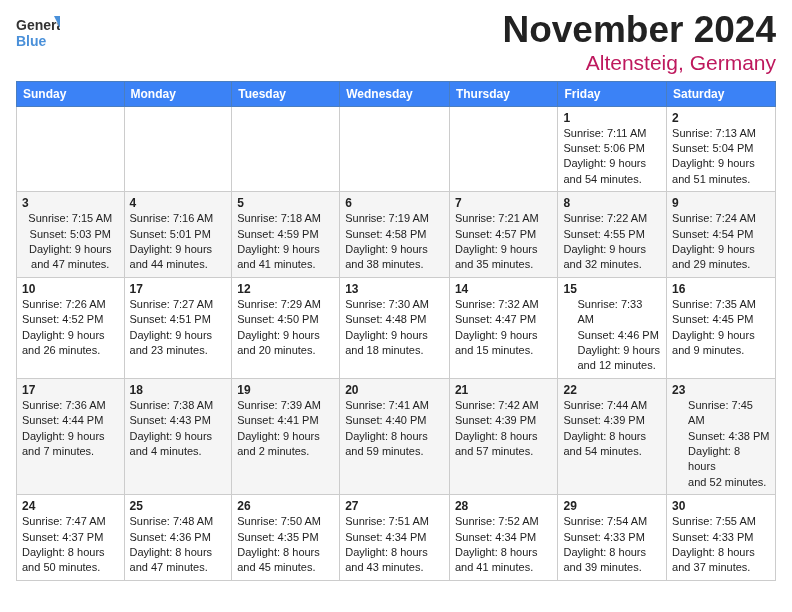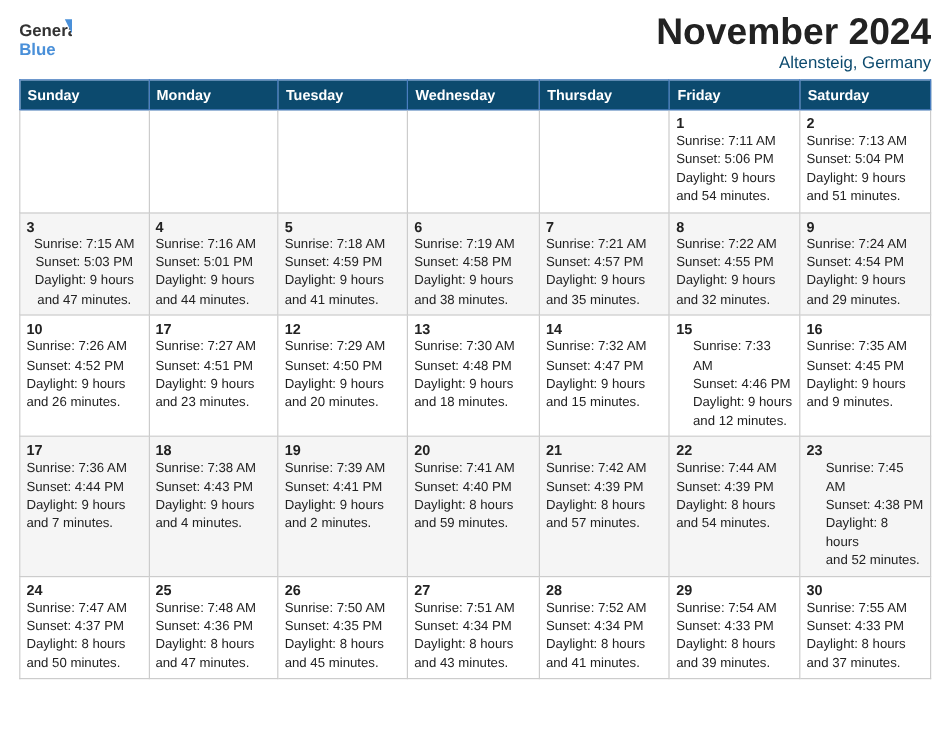--- a/index.html
+++ b/index.html
@@ -24,28 +24,28 @@
     }
     .logo-wrapper {
       display: flex;
       align-items: center;
       gap: 4px;
     }
     .title-block {
       text-align: right;
     }
     .month-title {
-      font-size: 31px;
+      font-size: 37px;
       font-weight: bold;
       color: #222;
       line-height: 1.1;
     }
     .location {
-      font-size: 14px;
-      color: #0c4a6e;
+      font-size: 21px;
+      color: #be185d;
     }
     .calendar {
       width: 100%;
       border-collapse: collapse;
       border: 1px solid #ccc;
     }
     .calendar th {
       background: #3068b0;
       color: #fff;
       font-size: 12px;
@@ -64,21 +64,21 @@
       min-height: 80px;
       background: #fff;
     }
     .calendar tr:nth-child(even) td {
       background: #f5f5f5;
     }
     .calendar tr:nth-child(odd) td {
       background: #fff;
     }
     
-    .calendar thead tr th { background: #0c4a6e; }
+    .calendar thead tr th { background: #3b82f6; }
 
     .day-num {
       font-size: 12px;
       font-weight: bold;
       display: block;
       margin-bottom: 1px;
     }
     .day-info {
       font-size: 11px;
       line-height: 1.4;

